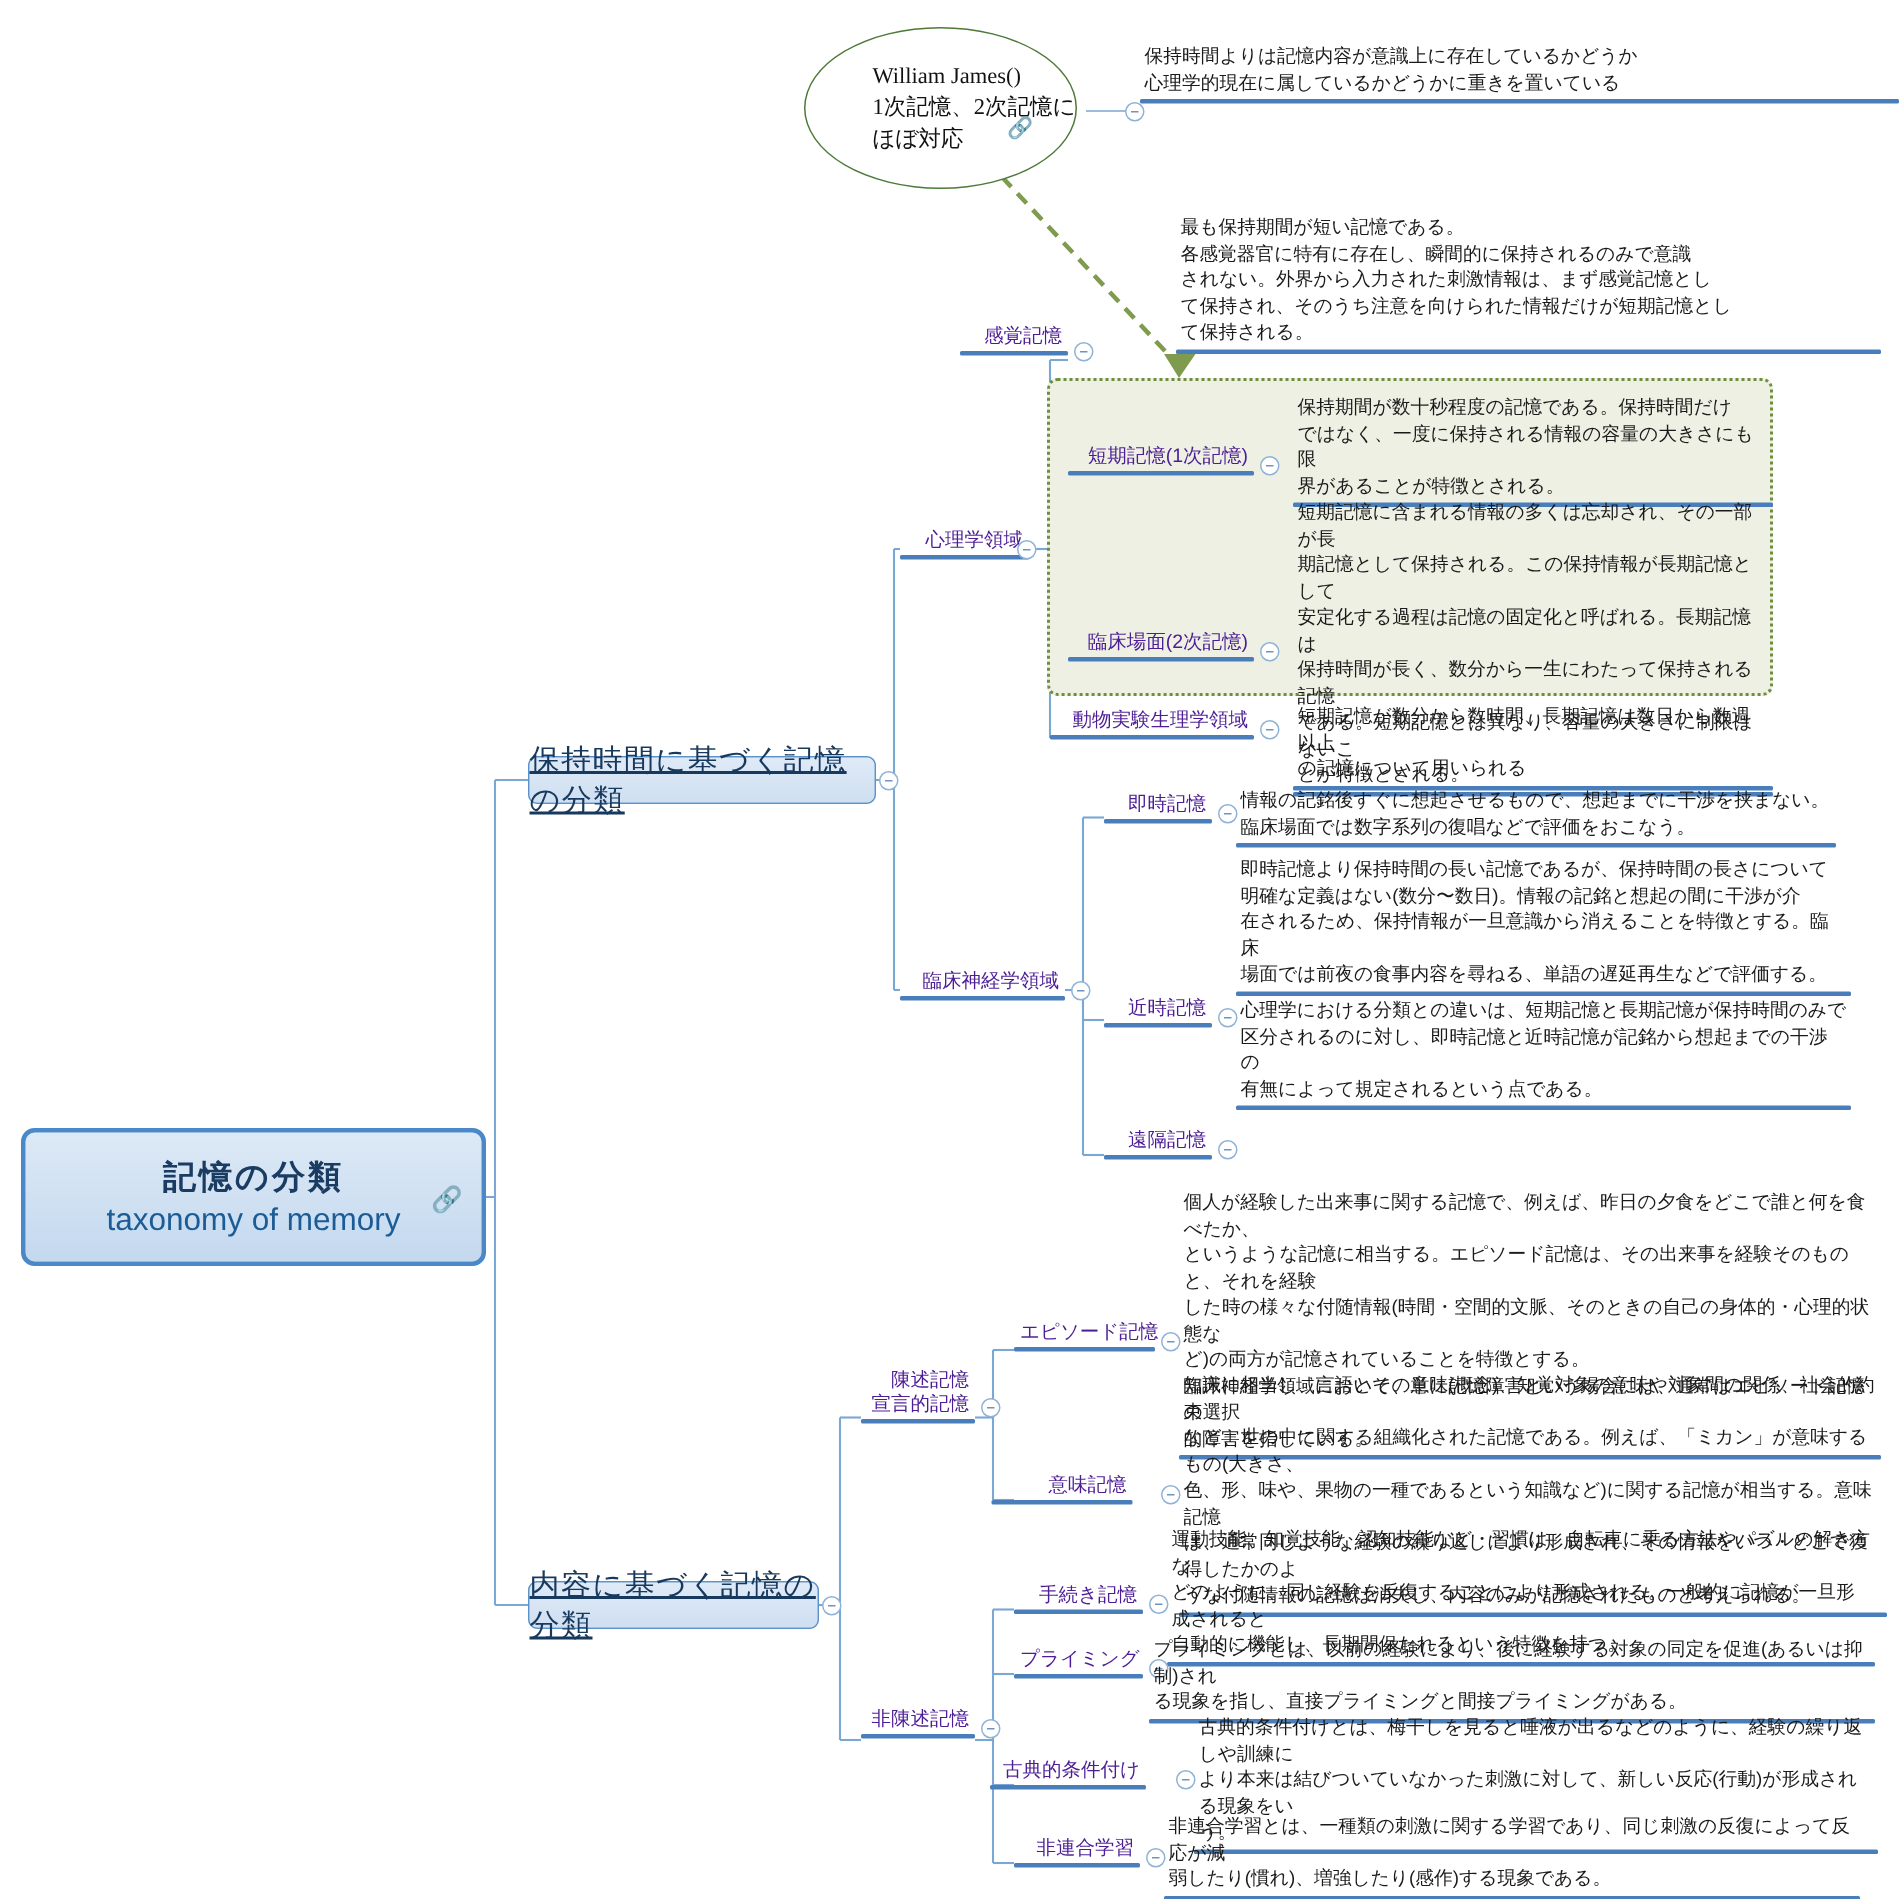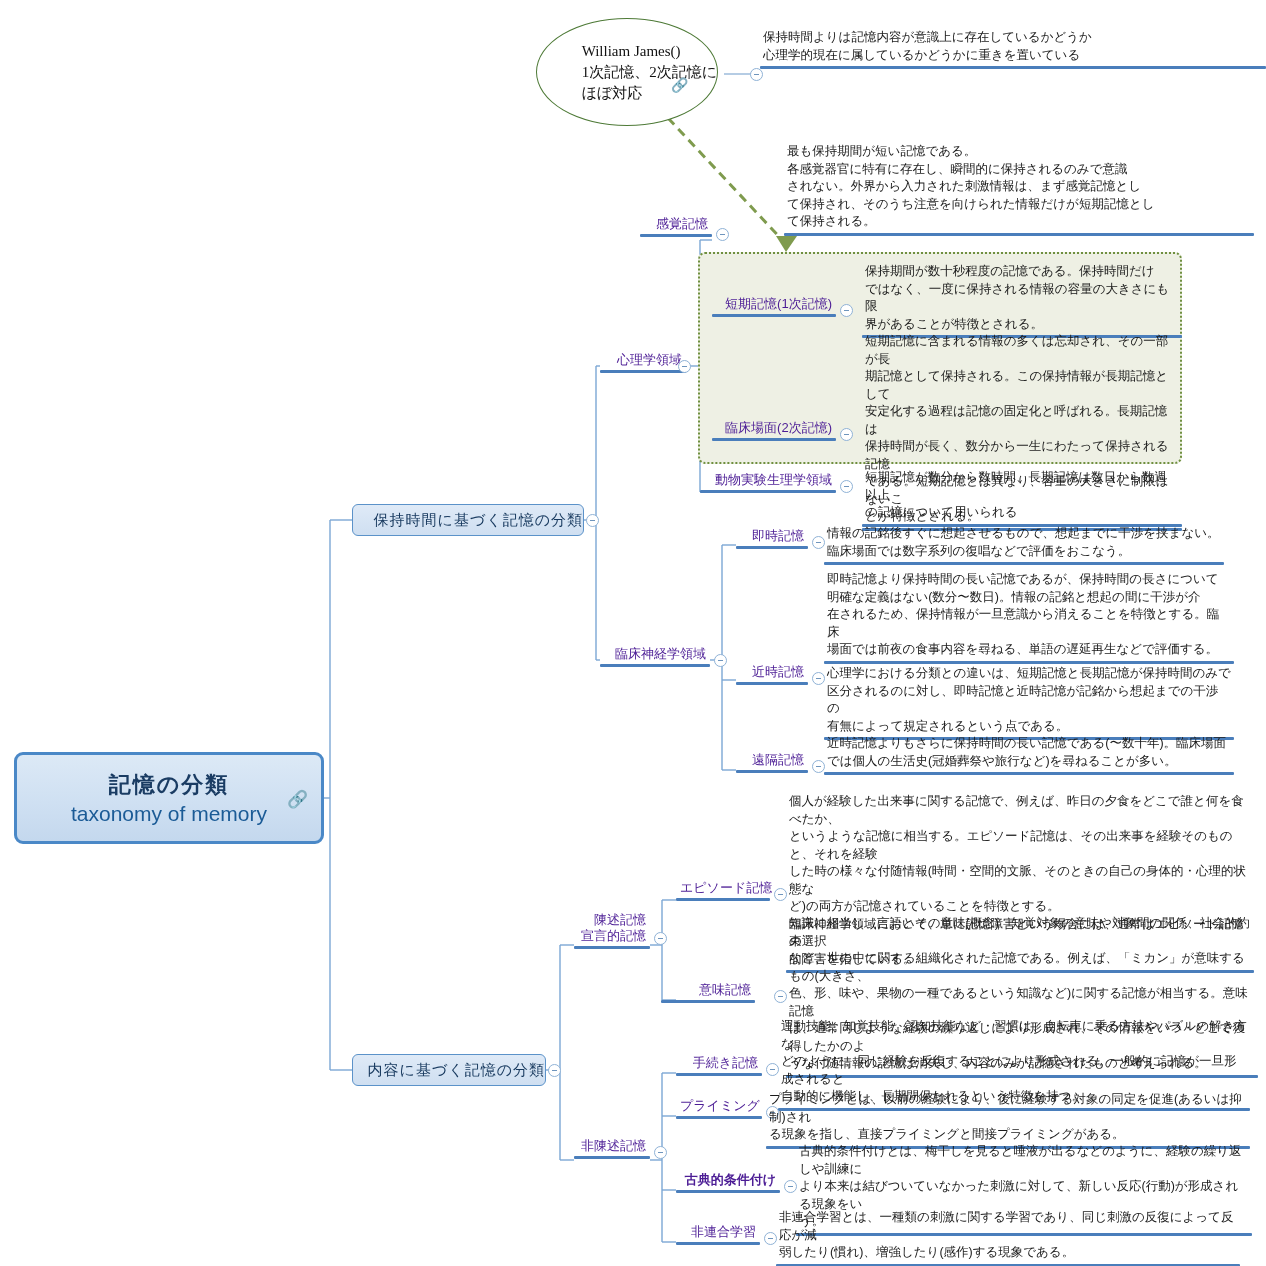--- a/index.html
+++ b/index.html
@@ -44,22 +44,22 @@
     align-items:center;justify-content:center;
   }
   #root-node .r1{font-size:22px;font-weight:bold;color:#1a3c63;letter-spacing:2px;}
   #root-node .r2{font-size:21px;color:#1b5b96;margin-top:2px;}
 
   
   .lvl1{
     position:absolute;box-sizing:border-box;
     border:1.5px solid #5b92c9;border-radius:6px;
     background:linear-gradient(180deg,#dfeaf7 0%,#cfdff1 100%);
-    display:flex;align-items:center;justify-content:flex-end;
-    font-size:15px;color:#17395e;letter-spacing:1px;
+    display:flex;align-items:center;justify-content:flex-start;
+    font-size:20px;color:#17395e;letter-spacing:1px;text-decoration:underline;
   }
 
   
   #callout{
     position:absolute;left:536px;top:18px;width:182px;height:108px;
     border:1.3px solid #4e7a37;border-radius:50%;
     background:#ffffff;box-sizing:border-box;
     display:flex;align-items:center;justify-content:flex-end;
   }
   #callout .ctxt{
@@ -263,25 +263,20 @@
 区分されるのに対し、即時記憶と近時記憶が記銘から想起までの干渉の
 有無によって規定されるという点である。</div>
     <div class="rule"></div>
   </div>
 
   <div class="node" style="left:736px;top:752px;width:72px;">
     <div class="lbl">遠隔記憶</div>
     <div class="rule"></div>
   </div>
   <div class="toggle" style="left:812px;top:760px;"></div>
-  <div class="topic" style="left:824px;top:734px;width:410px;">
-    <div class="txt">近時記憶よりもさらに保持時間の長い記憶である(〜数十年)。臨床場面
-では個人の生活史(冠婚葬祭や旅行など)を尋ねることが多い。</div>
-    <div class="rule"></div>
-  </div>
 
   <div class="node" style="left:574px;top:912px;width:76px;">
     <div class="lbl">陳述記憶
 宣言的記憶</div>
     <div class="rule"></div>
   </div>
   <div class="toggle" style="left:654px;top:932px;"></div>
 
   <div class="node" style="left:676px;top:880px;width:94px;">
     <div class="lbl">エピソード記憶</div>
@@ -334,21 +329,21 @@
     <div class="lbl">プライミング</div>
     <div class="rule"></div>
   </div>
   <div class="toggle" style="left:766px;top:1106px;"></div>
   <div class="topic" style="left:766px;top:1090px;width:484px;">
     <div class="txt">プライミングとは、以前の経験により、後に経験する対象の同定を促進(あるいは抑制)され
 る現象を指し、直接プライミングと間接プライミングがある。</div>
     <div class="rule"></div>
   </div>
 
-  <div class="node" style="left:676px;top:1172px;width:104px;font-weight:bold;">
+  <div class="node" style="left:660px;top:1172px;width:104px;">
     <div class="lbl">古典的条件付け</div>
     <div class="rule"></div>
   </div>
   <div class="toggle" style="left:784px;top:1180px;"></div>
   <div class="topic" style="left:796px;top:1142px;width:456px;">
     <div class="txt">古典的条件付けとは、梅干しを見ると唾液が出るなどのように、経験の繰り返しや訓練に
 より本来は結びついていなかった刺激に対して、新しい反応(行動)が形成される現象をい
 う。</div>
     <div class="rule"></div>
   </div>

